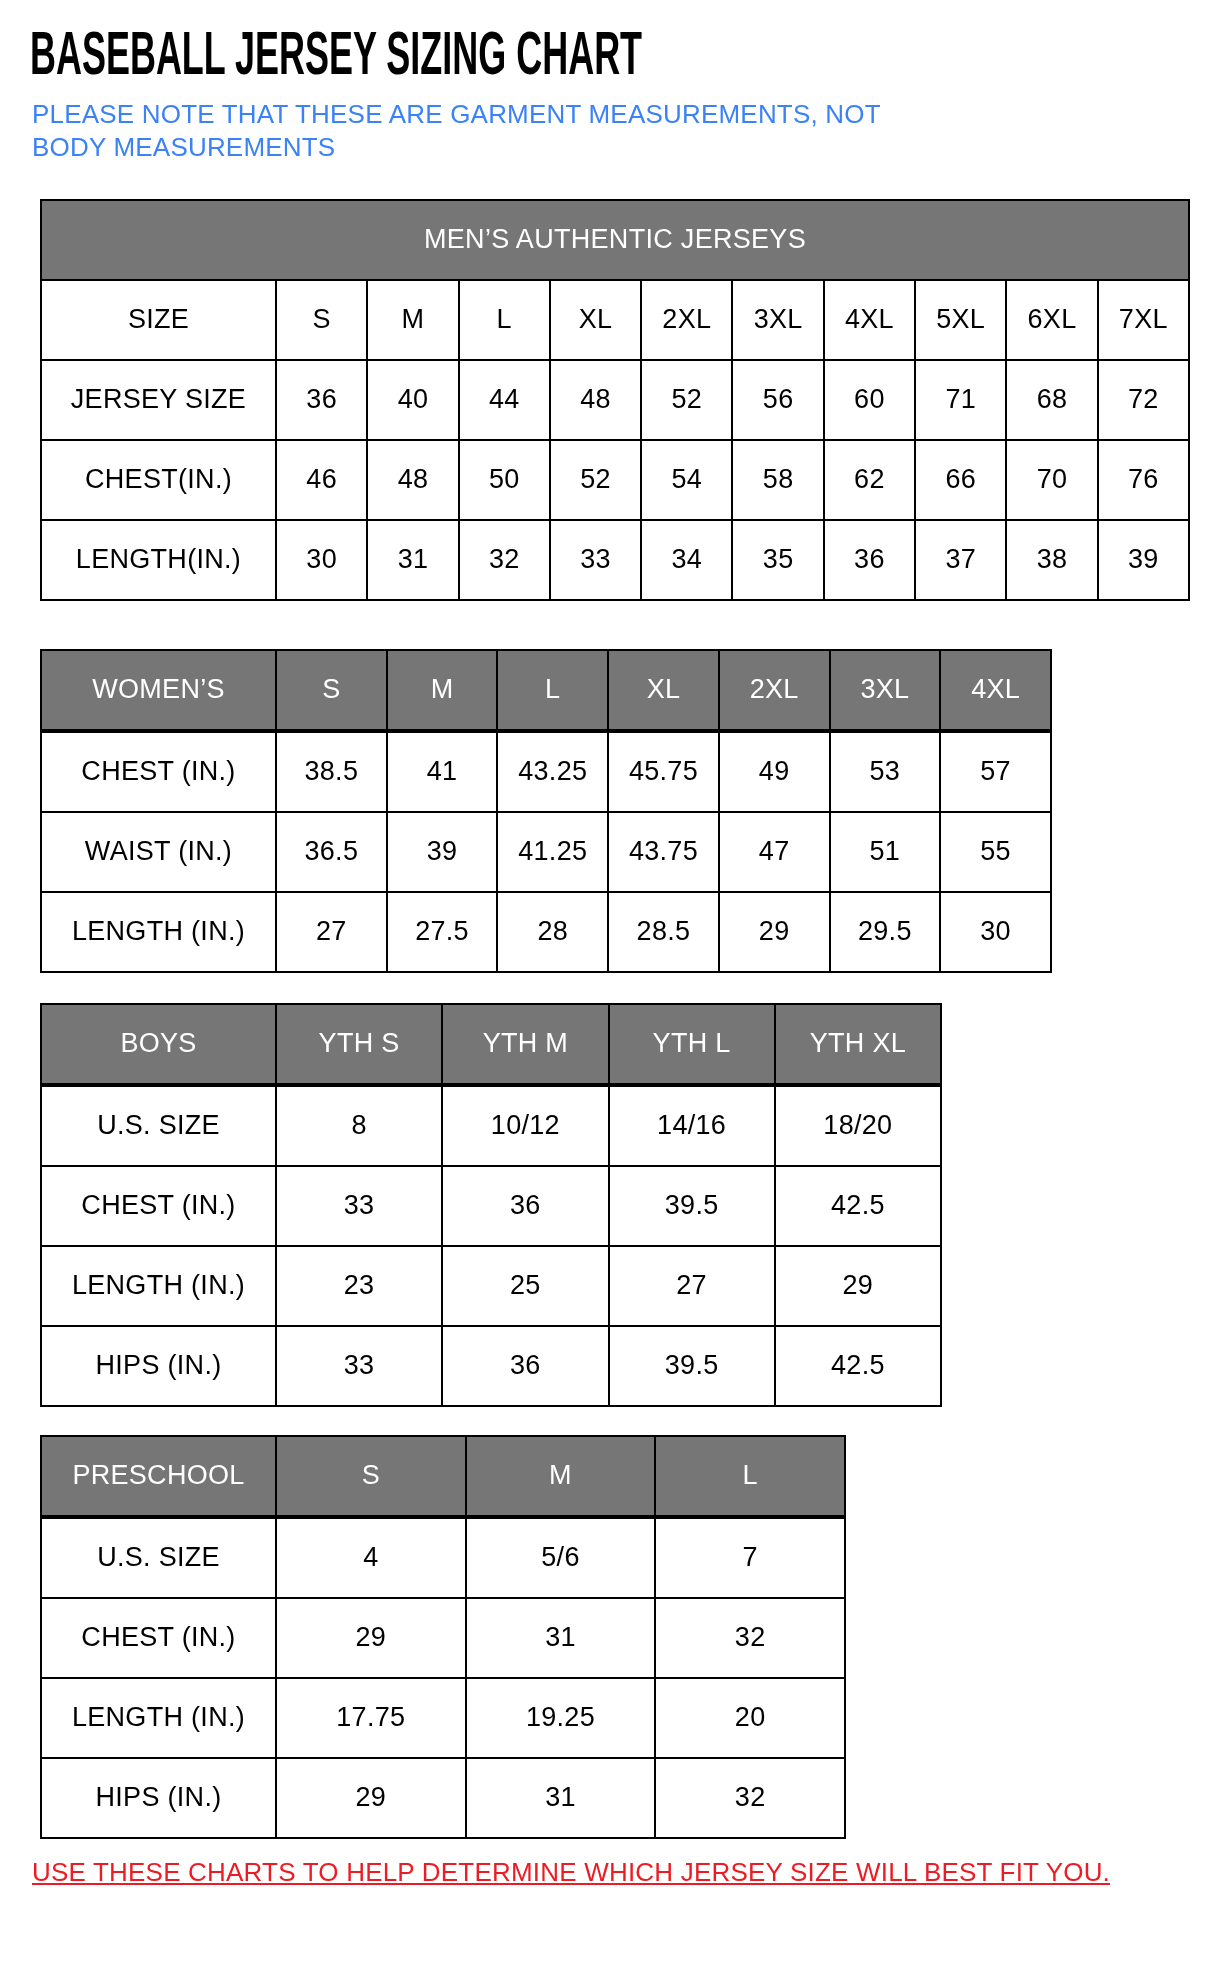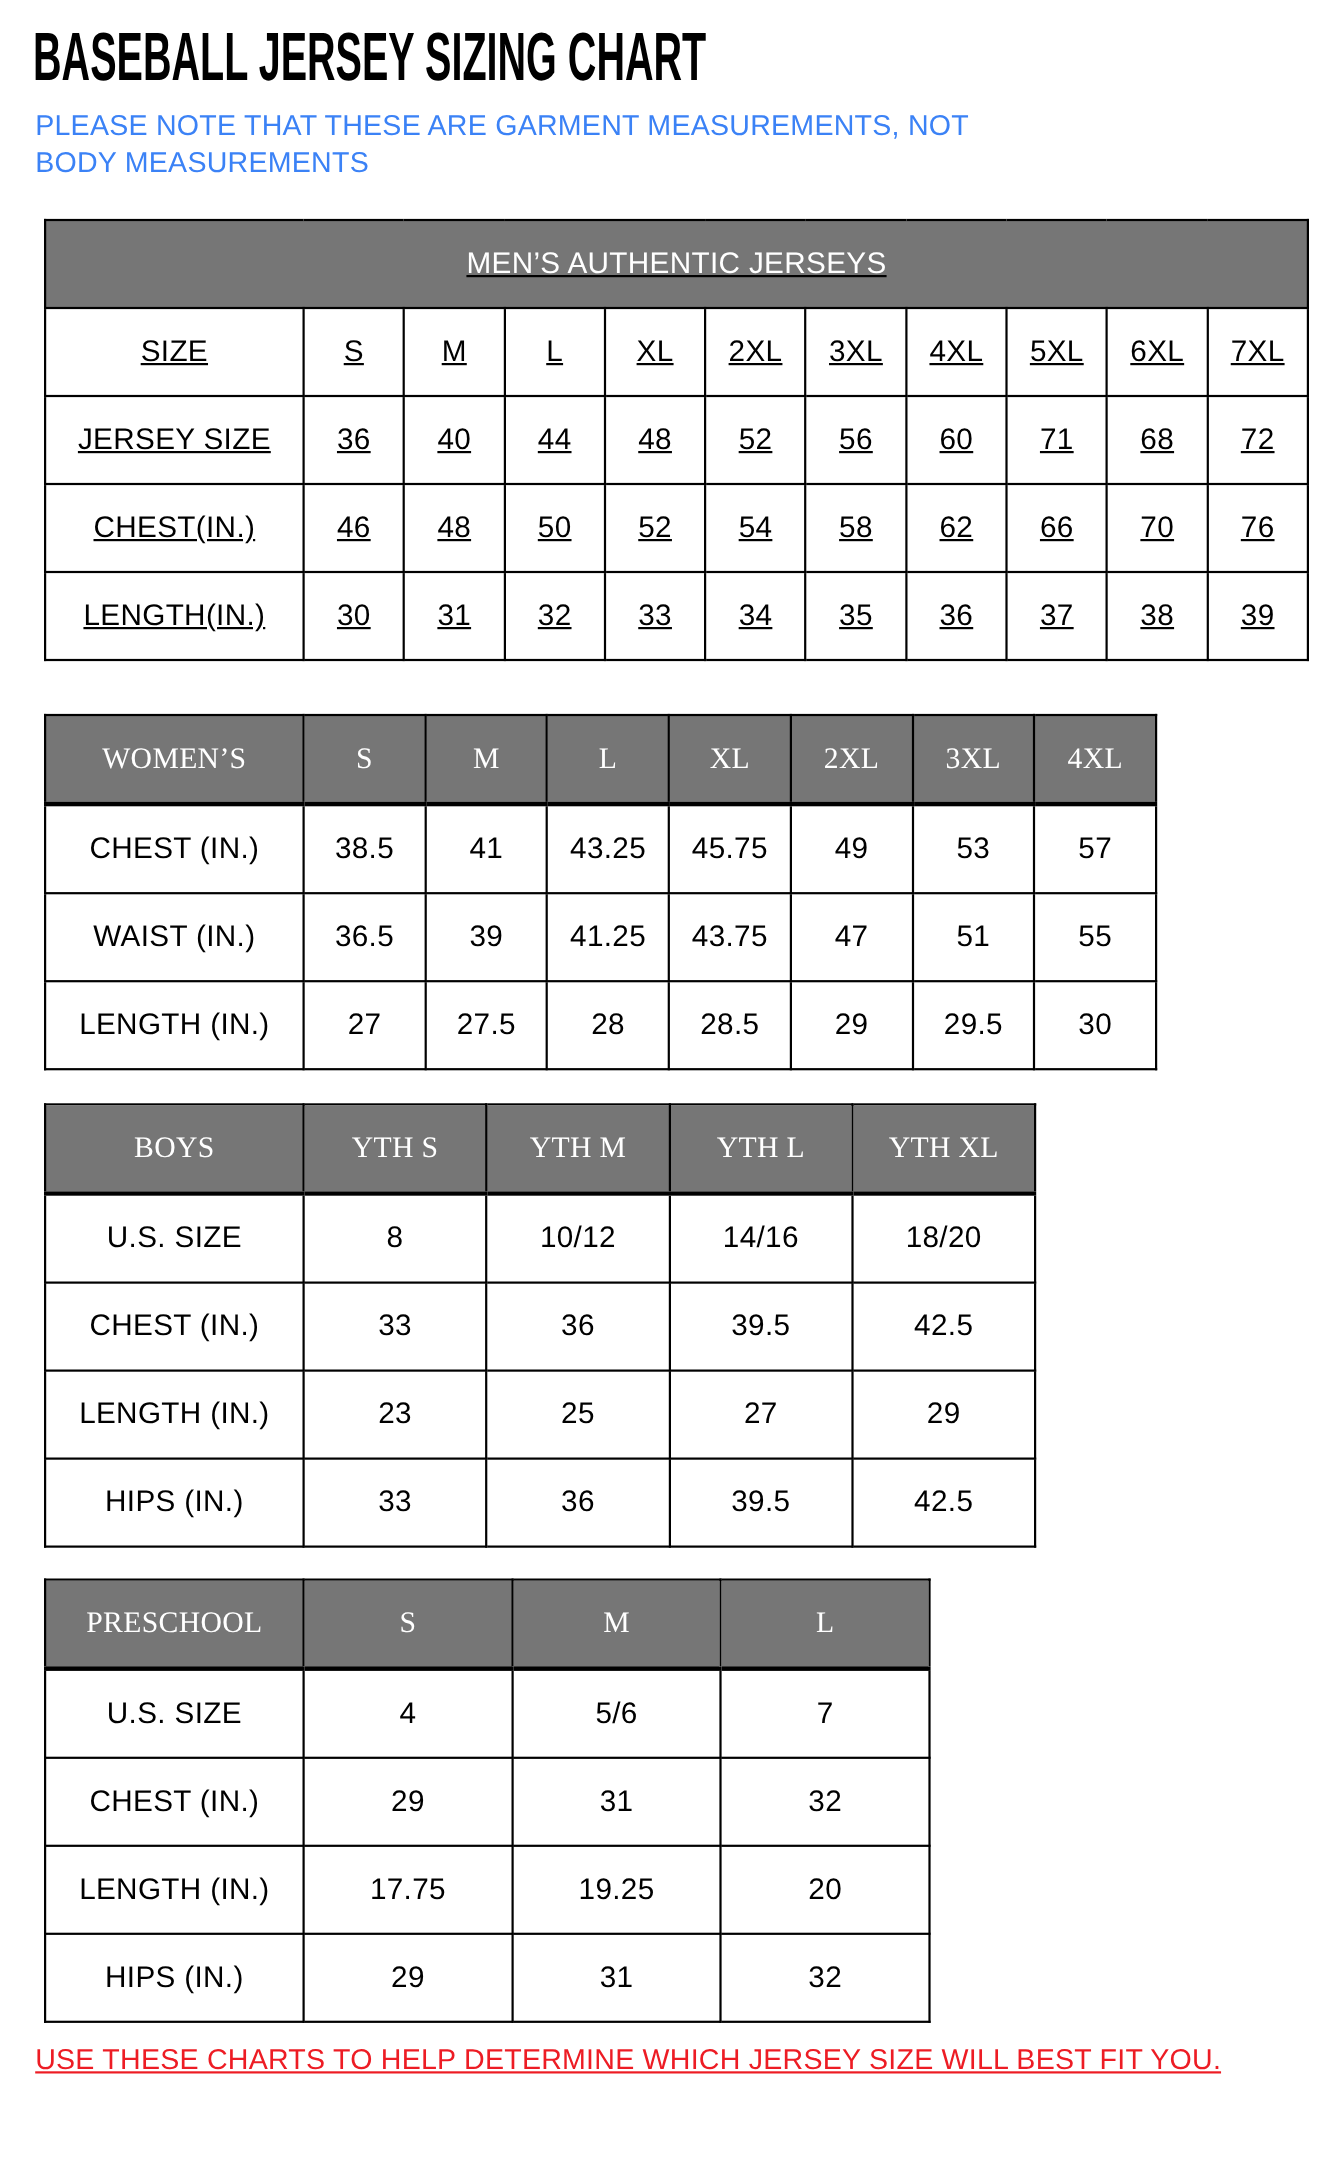--- a/index.html
+++ b/index.html
@@ -51,23 +51,23 @@
     color: #ffffff;
     font-size: 30px;
     letter-spacing: 1.5px;
     height: 82px;
   }
   td.gray {
     background: #767676;
     color: #ffffff;
     font-size: 28px;
   }
-  tr.ghead td { border-bottom-width: 4px; font-family: Liberation Serif, serif; }
+  tr.ghead td { border-bottom-width: 4px; }
   col.col-label { width: 235px; }
-  table.mens      { width: 1150px; margin-top: 34px; text-decoration: underline; }
+  table.mens      { width: 1150px; margin-top: 34px; }
   table.womens    { width: 1012px; margin-top: 48px; }
   table.boys      { width: 902px;  margin-top: 30px; }
   table.preschool { width: 806px;  margin-top: 28px; }
   .red-footer {
     color: #ED1C24;
     font-size: 26px;
     margin: 18px 0 20px 32px;
     letter-spacing: 0.2px;
     white-space: nowrap;
     text-decoration: underline;

